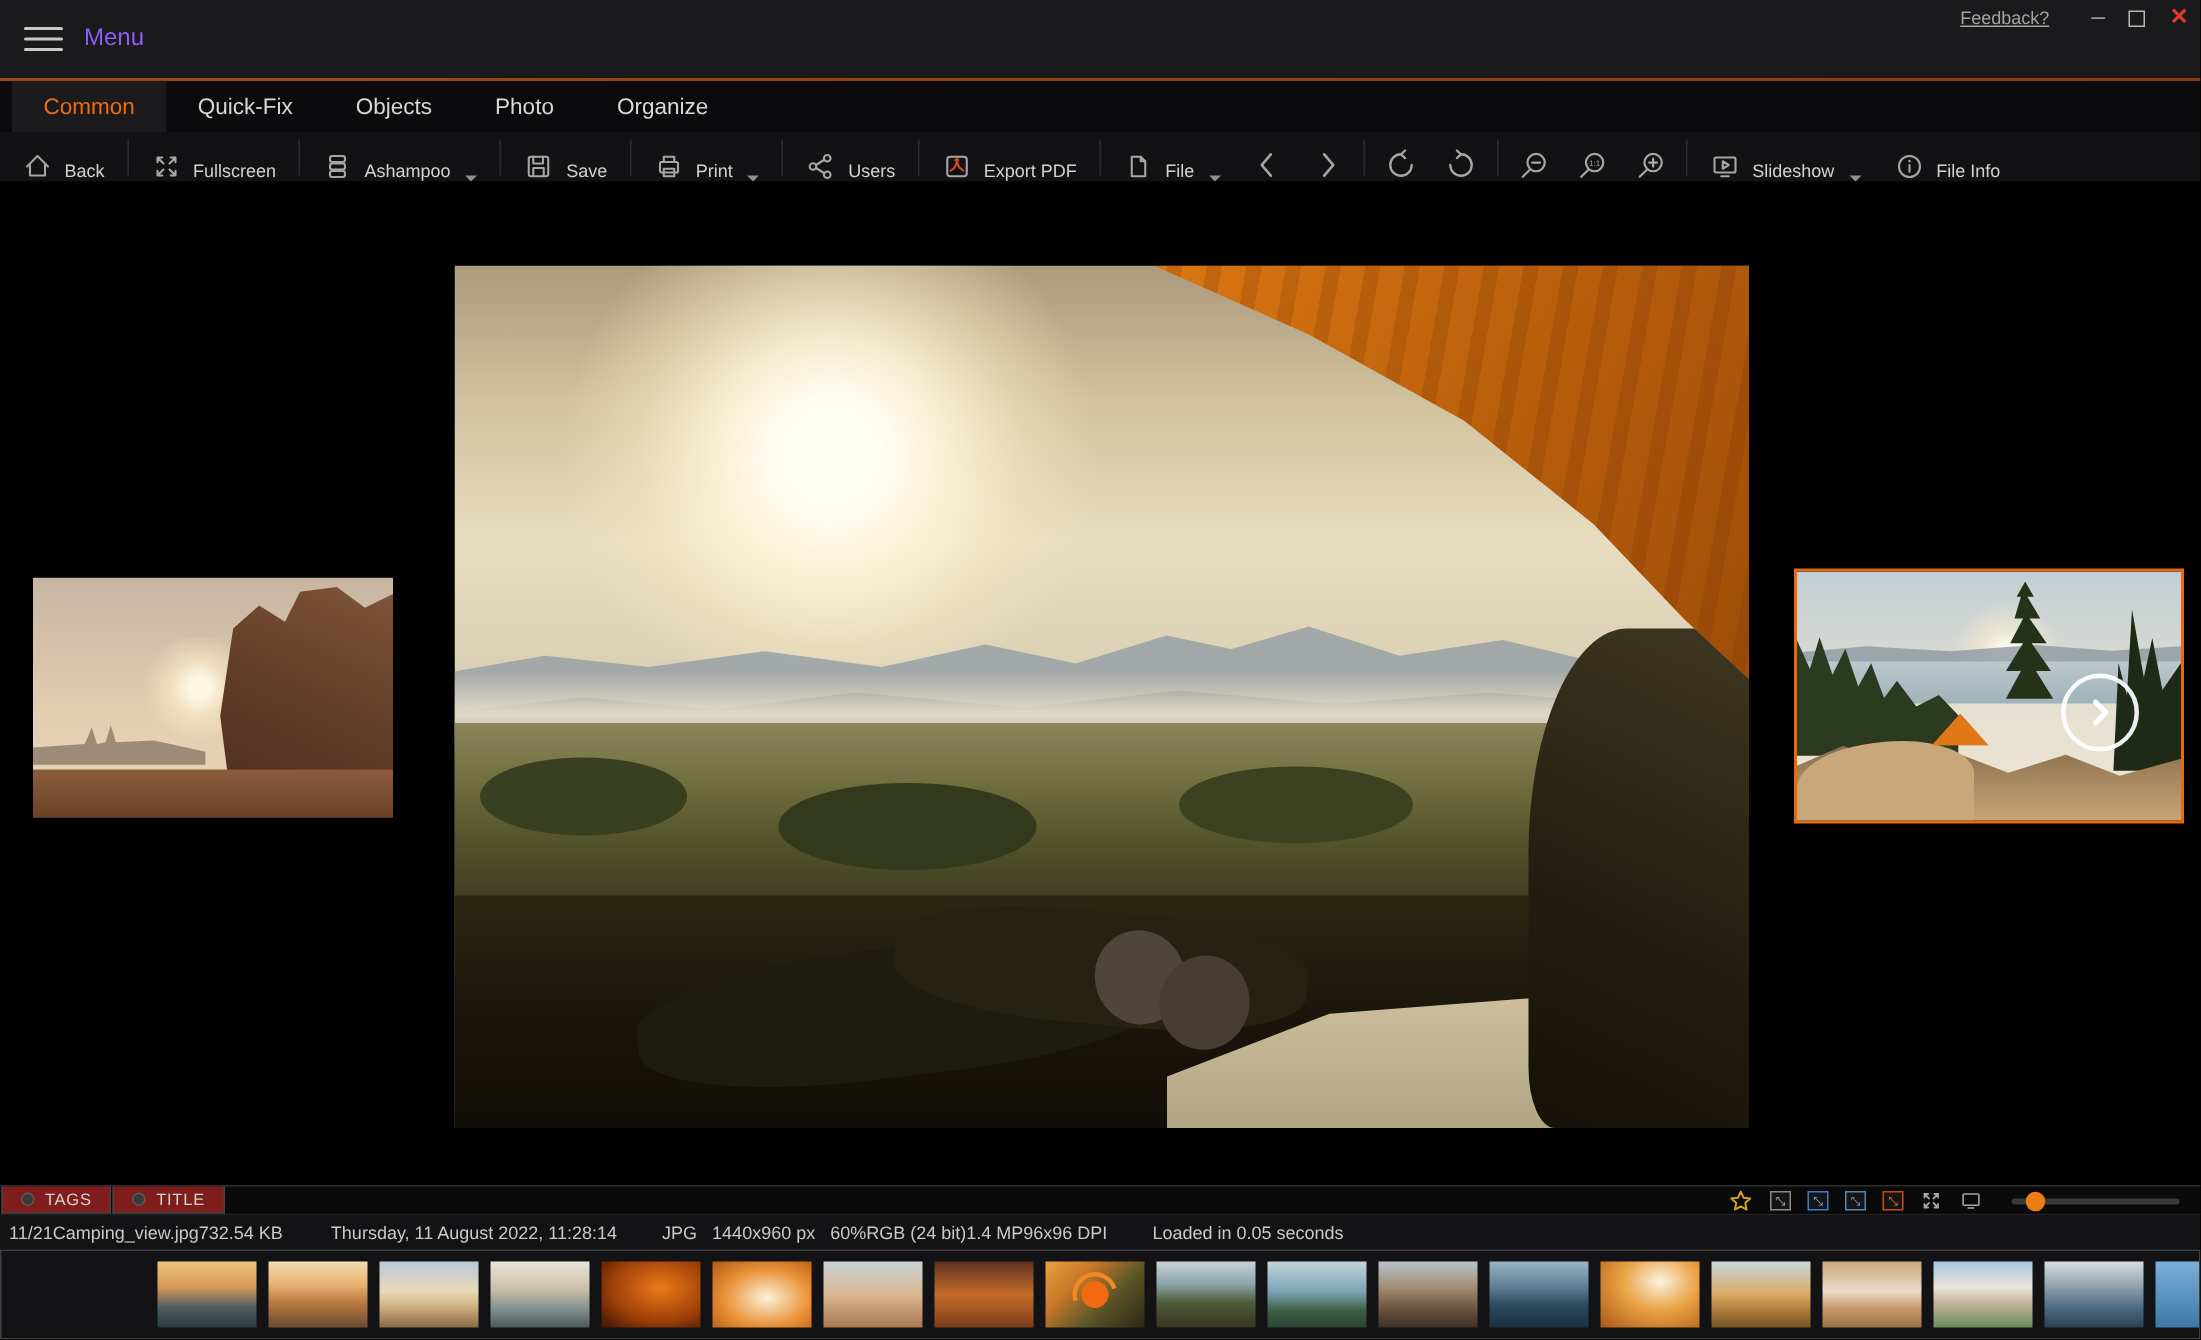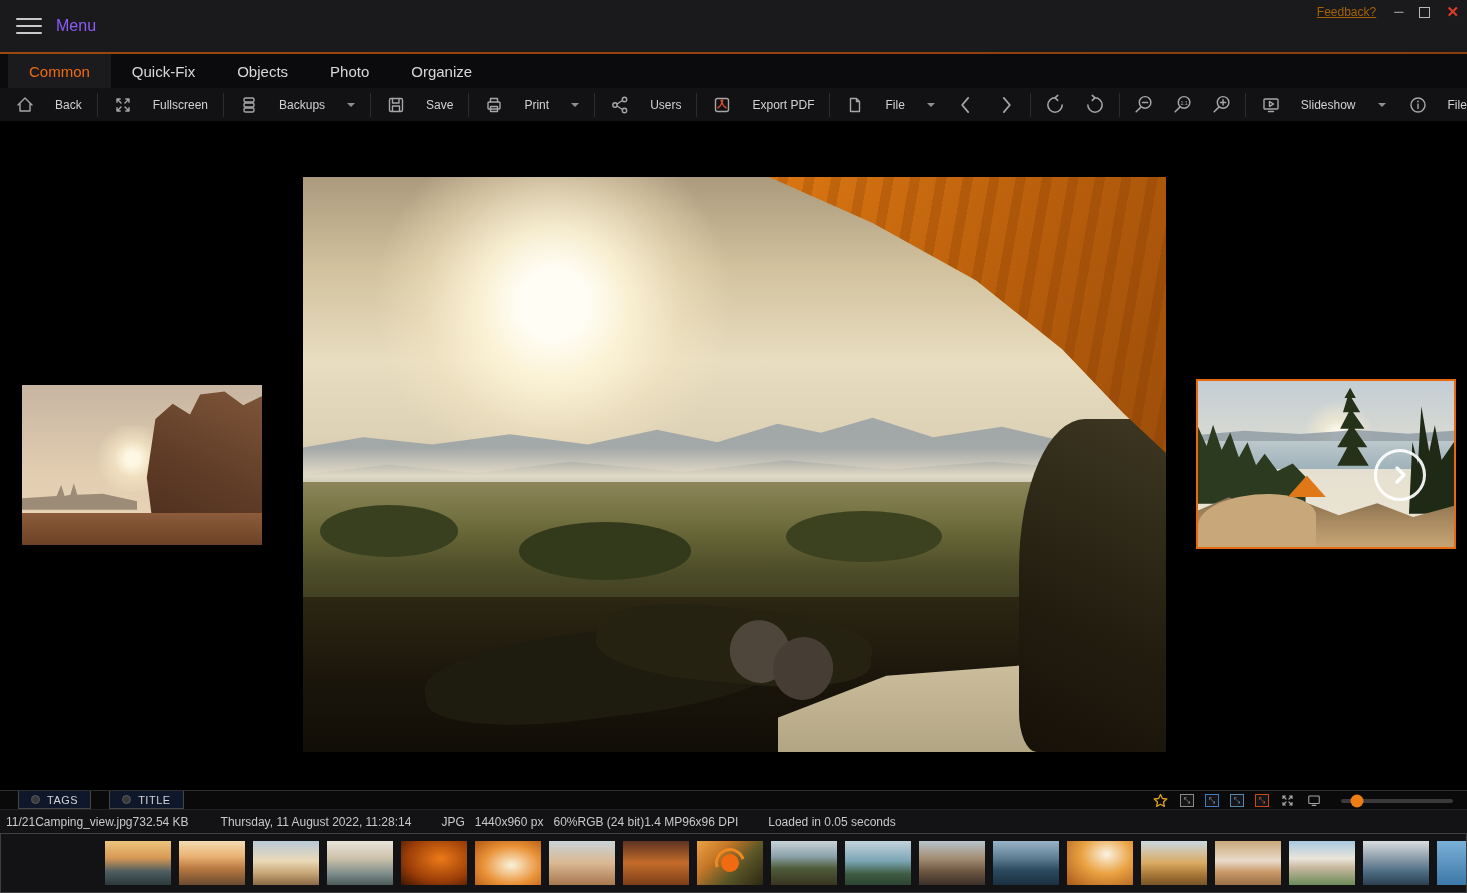--- a/index.html
+++ b/index.html
@@ -10,35 +10,35 @@
   
   .titlebar { height:52px; background:#1a1a1c; position:relative; display:flex; align-items:center; flex:0 0 auto; }
   .menu-btn { display:flex; align-items:center; gap:14px; padding:0 16px; height:100%; cursor:pointer; }
   .hamburger { width:26px; display:flex; flex-direction:column; gap:5px; }
   .hamburger span { height:2px; background:#c9c9c9; border-radius:1px; }
   .menu-label { color:#8b5cf6; font-size:16px; }
   .title-block { position:absolute; left:0; right:0; top:4px; text-align:center; pointer-events:none; }
   .win-title { color:#c4c4c4; font-size:14px; line-height:19px; }
   .win-path { color:#b2b2b2; font-size:12px; line-height:17px; margin-top:2px; }
   .titlebar-right { position:absolute; right:8px; top:4px; display:flex; align-items:center; gap:18px; }
-  .feedback { color:#a16207; font-size:12px; text-decoration:underline; cursor:pointer; }
+  .feedback { color:#a3a3a3; font-size:12px; text-decoration:underline; cursor:pointer; margin-right:10px; }
   .winctl { display:flex; align-items:center; gap:16px; }
   .wbtn { color:#b8b8b8; font-size:13px; cursor:pointer; line-height:16px; }
   .wbtn.maxi { width:11px; height:11px; border:1px solid #b8b8b8; }
   .wbtn.close { color:#e03c28; font-size:15px; font-weight:bold; }
   .accent-line { height:2px; background:linear-gradient(90deg,#9c4810,#8a3e0e); flex:0 0 auto; }
 
   
   .tabbar { height:34px; background:#0b0b0d; display:flex; align-items:stretch; padding-left:8px; flex:0 0 auto; }
   .tab { display:flex; align-items:center; padding:0 21px; font-size:15px; color:#d8d8d8; cursor:pointer; }
   .tab.active { background:#1b1b1d; color:#ef6c12; }
 
   
   .toolbar { height:33px; background:#121214; display:flex; align-items:center; padding:0 4px; flex:0 0 auto; }
-  .tb { display:flex; align-items:center; gap:20px; padding:0 11px; height:100%; background:none; border:none; cursor:pointer; }
+  .tb { display:flex; align-items:flex-end; gap:8px; padding:0 11px; height:100%; background:none; border:none; cursor:pointer; }
   .ticon { display:flex; align-items:center; }
   .ticon svg { stroke:#a6a6a6; fill:none; stroke-width:1.4; stroke-linecap:round; stroke-linejoin:round; }
   .tlabel { color:#d2d2d2; font-size:12px; white-space:nowrap; }
   .caret { width:0; height:0; border-left:4px solid transparent; border-right:4px solid transparent; border-top:4px solid #909090; margin-left:2px; }
   .sep { width:1px; height:24px; background:#2c2c2e; margin:0 4px; flex:0 0 auto; }
   .tb.icon-only { padding:0 9px; }
 
   
   .canvas { position:relative; height:669px; background:#000; flex:0 0 auto; overflow:hidden; }
   .layer { position:absolute; }
@@ -109,21 +109,21 @@
     clip-path:polygon(0 45%,12% 25%,26% 48%,40% 30%,55% 52%,70% 34%,84% 55%,100% 38%,100% 100%,0 100%); }
   .nx-rock-big { left:0; bottom:0; width:46%; height:32%; background:#c8a87a; border-radius:60% 40% 0 0; }
   .nx-tent { left:35%; top:57%; width:15%; height:13%; background:#e07818;
     clip-path:polygon(50% 0,100% 100%,0 100%); }
   .nx-arrow { position:absolute; right:11%; top:41%; width:52px; height:52px; border:3px solid rgba(255,255,255,.92);
     border-radius:50%; display:flex; align-items:center; justify-content:center; cursor:pointer; }
   .nx-arrow svg { stroke:#fff; stroke-width:3.4; fill:none; stroke-linecap:round; stroke-linejoin:round; }
 
   
   .toggle-row { height:19px; background:#0a0a0a; border-top:1px solid #2f2f31; display:flex; align-items:stretch; position:relative; flex:0 0 auto; }
-  .toggle-btn { display:flex; align-items:center; gap:7px; padding:0 12px; border-right:1px solid #454547; border-bottom:1px solid #454547; border-left:1px solid #454547; background:#0f172a; cursor:pointer; margin-left:18px; }
+  .toggle-btn { display:flex; align-items:center; gap:7px; padding:0 12px; border-right:1px solid #454547; border-bottom:1px solid #454547; border-left:1px solid #454547; background:#7f1d1d; cursor:pointer; margin-left:1px; }
   .toggle-dot { width:9px; height:9px; border-radius:50%; background:#3a3a3c; border:1px solid #5a5a5c; }
   .toggle-label { color:#d4d4d4; font-size:11px; letter-spacing:.5px; }
   .view-controls { position:absolute; right:14px; top:0; height:19px; display:flex; align-items:center; gap:11px; }
   .vc { display:flex; align-items:center; cursor:pointer; }
   .vc svg { display:block; }
   .fitbox { width:14px; height:13px; border:1px solid #8a8a8a; display:flex; align-items:center; justify-content:center; font-size:8px; color:#b8b8b8; background:#151517; }
   .fitbox.blue  { border-color:#3f7dc2; color:#8ab4e0; }
   .fitbox.teal  { border-color:#5a86a8; color:#7aa8c8; }
   .fitbox.red   { border-color:#c8481a; color:#e87838; }
   .vslider { width:112px; height:4px; background:#3a3a3c; border-radius:2px; position:relative; cursor:pointer; margin-left:8px; }
@@ -220,21 +220,21 @@
     </button>
     <div class="sep"></div>
     <button class="tb">
       <span class="ticon">
         <svg width="20" height="20" viewBox="0 0 20 20">
             <rect x="5" y="3" width="10" height="4" rx="1.5"></rect>
             <rect x="5" y="8" width="10" height="4" rx="1.5"></rect>
             <rect x="5" y="13" width="10" height="4" rx="1.5"></rect>
           </svg>
         </span>
-      <span class="tlabel">Backups</span>
+      <span class="tlabel">Ashampoo</span>
       <span class="caret"></span>
     </button>
     <div class="sep"></div>
     <button class="tb">
       <span class="ticon">
         <svg width="20" height="20" viewBox="0 0 20 20">
             <rect x="3.5" y="3.5" width="13" height="13" rx="1.5"></rect>
             <path d="M6.5 3.5 V8 H13 V3.5 M6.5 16 V11 H13.5 V16"></path>
           </svg>
         </span>

